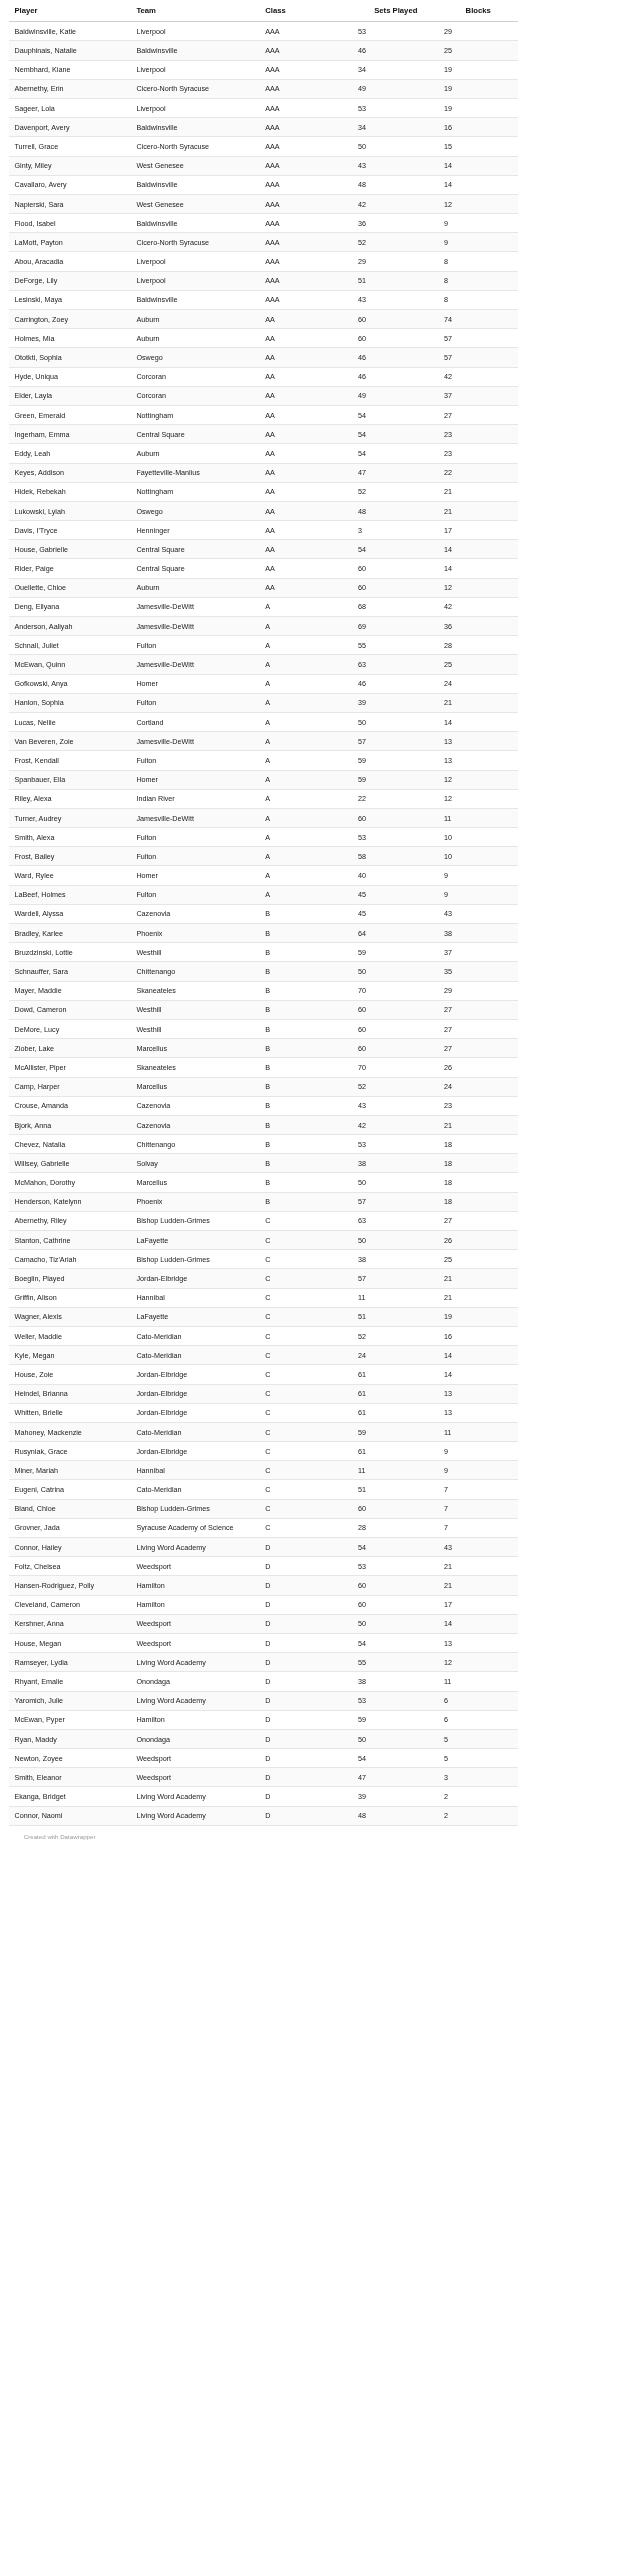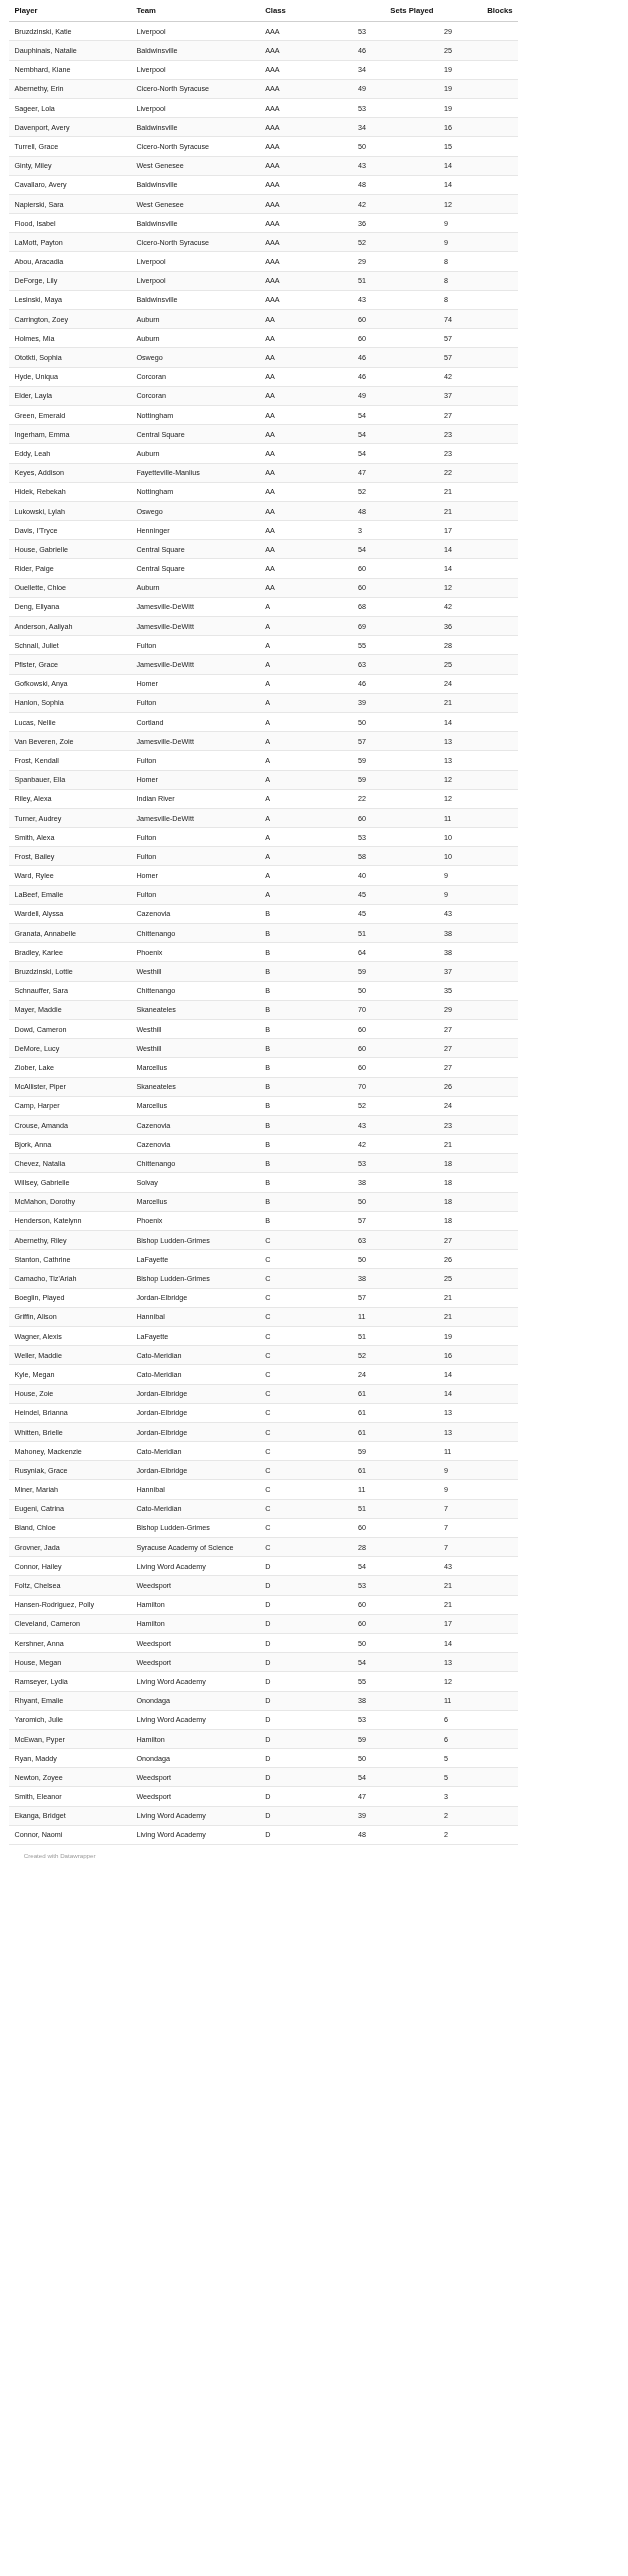--- a/index.html
+++ b/index.html
@@ -26,21 +26,21 @@
     font-size: 7.7px;
     font-weight: bold;
     color: #111111;
     text-align: left;
     vertical-align: bottom;
     padding: 7.2px 5.2px 5.2px 5.2px;
     border-bottom: 0.5px solid #cfcfcf;
     line-height: 1.15;
   }
   table.stats thead th.num {
-    text-align: right;
+    text-align: center;
   }
   col.c-player { width: 88px; }
   col.c-team   { width: 93px; }
   col.c-class  { width: 67px; }
   col.c-sets   { width: 62px; }
   col.c-blocks { width: 57px; }
 
   table.stats tbody td {
     font-size: 7.2px;
     color: #1a1a1a;
@@ -79,21 +79,21 @@
       <tr>
         <th>Player</th>
         <th>Team</th>
         <th>Class</th>
         <th class="num">Sets Played</th>
         <th class="num">Blocks</th>
       </tr>
     </thead>
     <tbody id="table-body">
         <tr>
-          <td>Bruzdzinski, Katie</td>
+          <td>Baldwinsville, Katie</td>
           <td>Liverpool</td>
           <td>AAA</td>
           <td class="num">53</td>
           <td class="num">29</td>
         </tr>
         <tr>
           <td>Dauphinais, Natalie</td>
           <td>Baldwinsville</td>
           <td>AAA</td>
           <td class="num">46</td>
@@ -310,21 +310,21 @@
           <td class="num">36</td>
         </tr>
         <tr>
           <td>Schnall, Juliet</td>
           <td>Fulton</td>
           <td>A</td>
           <td class="num">55</td>
           <td class="num">28</td>
         </tr>
         <tr>
-          <td>Pfister, Grace</td>
+          <td>McEwan, Quinn</td>
           <td>Jamesville-DeWitt</td>
           <td>A</td>
           <td class="num">63</td>
           <td class="num">25</td>
         </tr>
         <tr>
           <td>Gofkowski, Anya</td>
           <td>Homer</td>
           <td>A</td>
           <td class="num">46</td>
@@ -394,39 +394,32 @@
           <td class="num">10</td>
         </tr>
         <tr>
           <td>Ward, Rylee</td>
           <td>Homer</td>
           <td>A</td>
           <td class="num">40</td>
           <td class="num">9</td>
         </tr>
         <tr>
-          <td>LaBeef, Emalie</td>
+          <td>LaBeef, Holmes</td>
           <td>Fulton</td>
           <td>A</td>
           <td class="num">45</td>
           <td class="num">9</td>
         </tr>
         <tr>
           <td>Wardell, Alyssa</td>
           <td>Cazenovia</td>
           <td>B</td>
           <td class="num">45</td>
           <td class="num">43</td>
-        </tr>
-        <tr>
-          <td>Granata, Annabelle</td>
-          <td>Chittenango</td>
-          <td>B</td>
-          <td class="num">51</td>
-          <td class="num">38</td>
         </tr>
         <tr>
           <td>Bradley, Karlee</td>
           <td>Phoenix</td>
           <td>B</td>
           <td class="num">64</td>
           <td class="num">38</td>
         </tr>
         <tr>
           <td>Bruzdzinski, Lottie</td>

